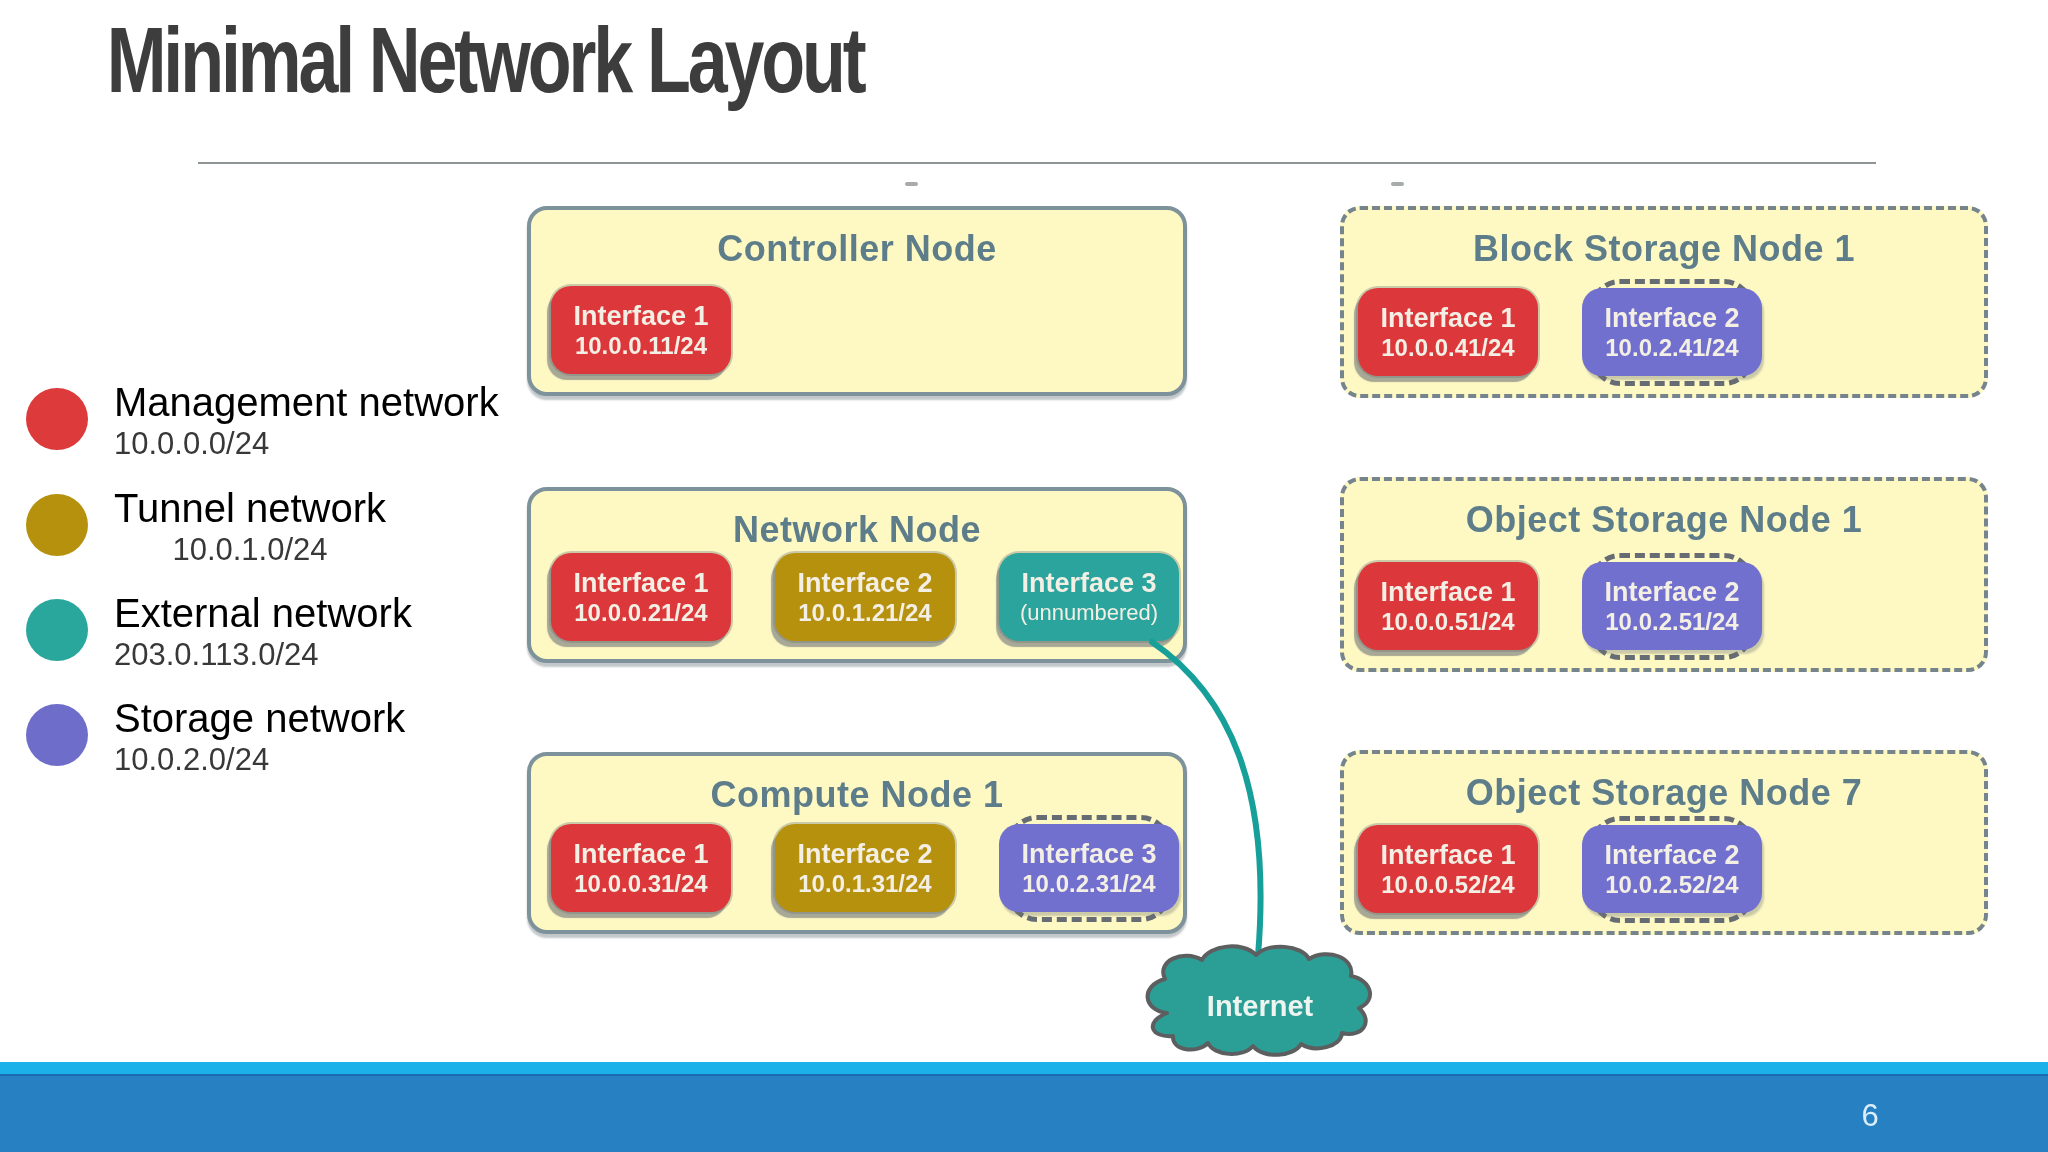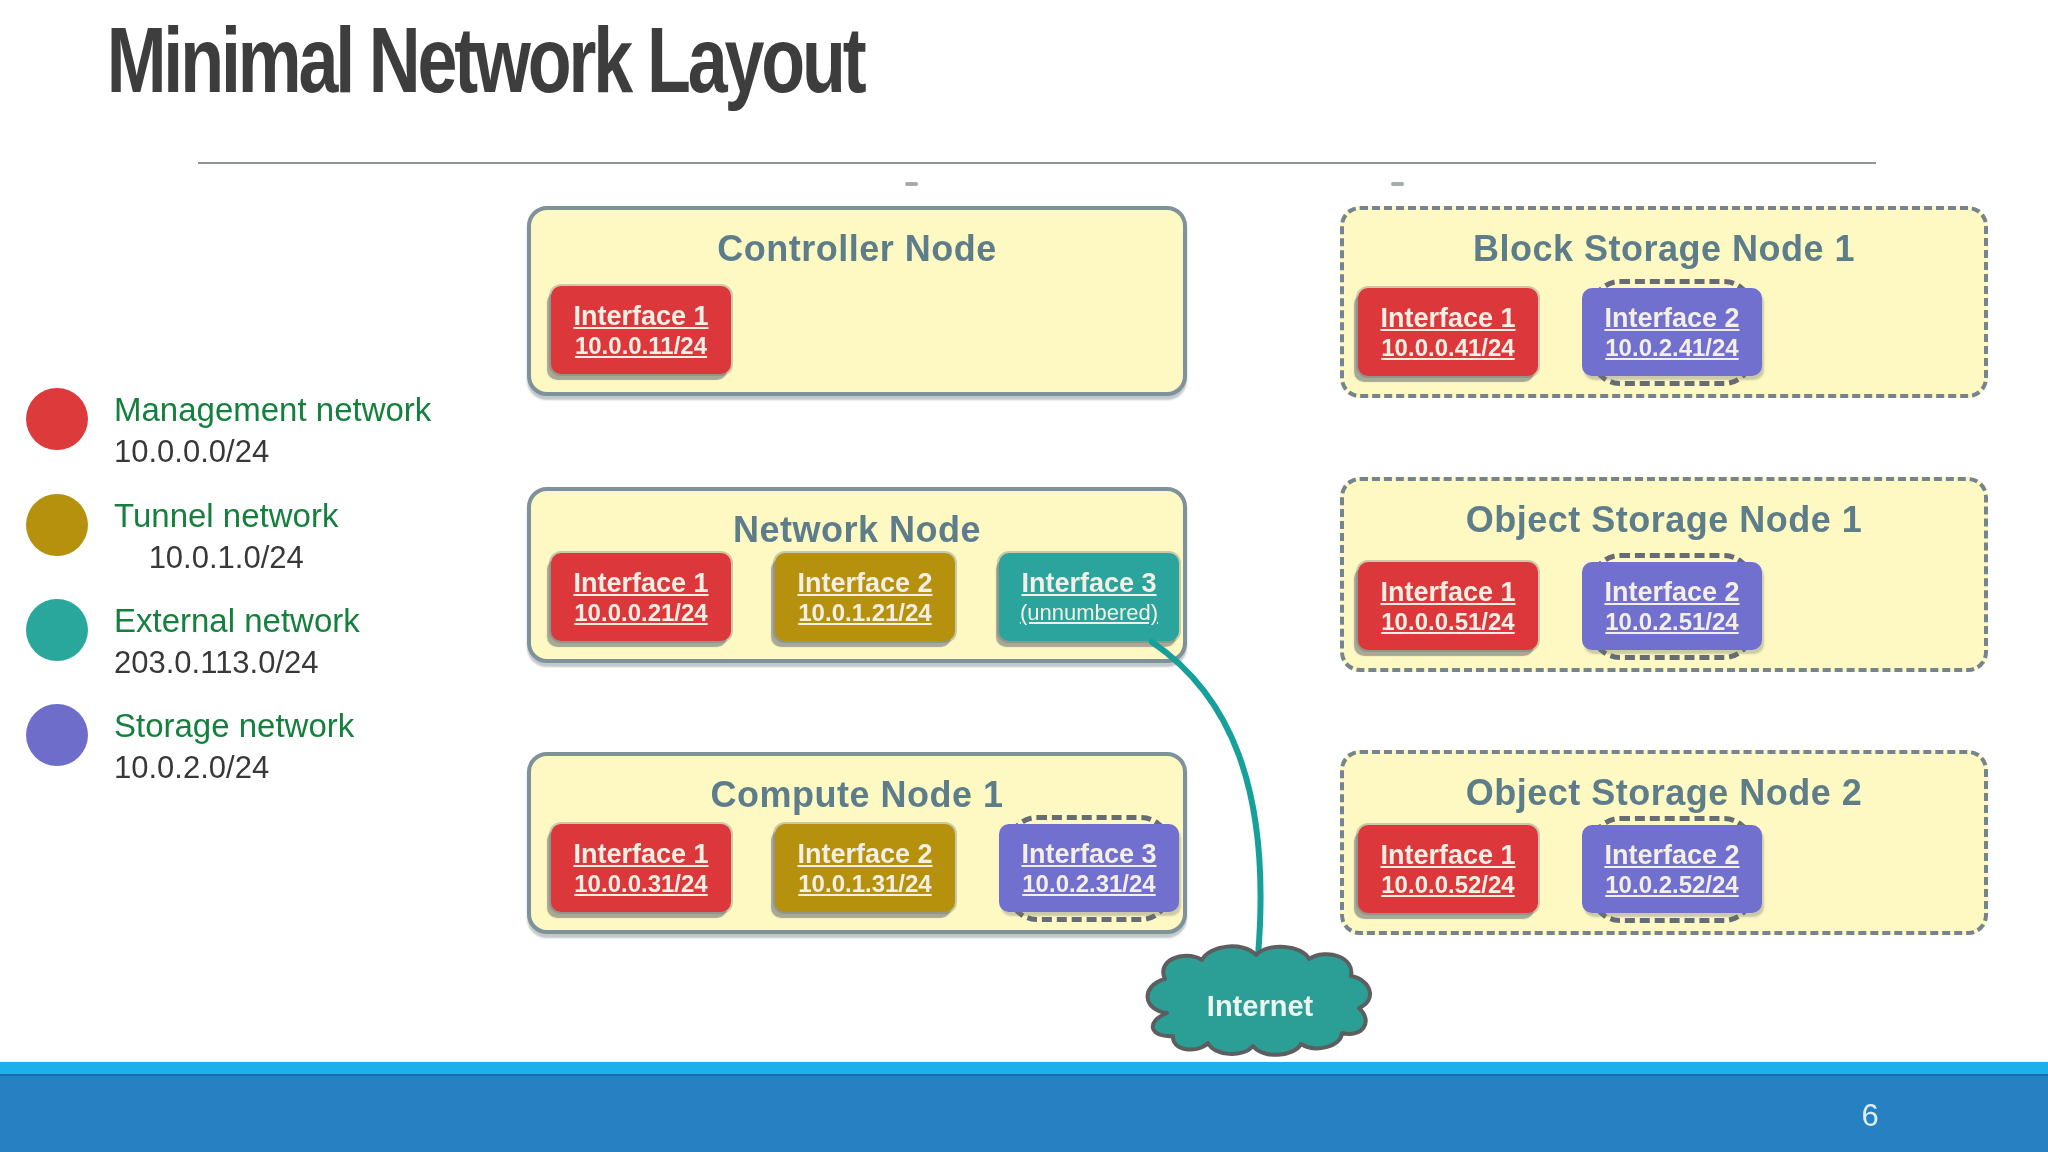--- a/index.html
+++ b/index.html
@@ -15,41 +15,41 @@
   .crop-dash.d1{left:905px;top:182px;}
   .crop-dash.d2{left:1391px;top:182px;}
 
   
   .legend-row{position:absolute;left:26px;display:flex;gap:26px;align-items:flex-start;}
   .legend-dot{width:62px;height:62px;border-radius:50%;flex:0 0 auto;margin-top:8px;}
   .dot-management{background:#dd3a3c;}
   .dot-tunnel{background:#b5910e;}
   .dot-external{background:#2aa79c;}
   .dot-storage{background:#6f6dca;}
-  .legend-name{font-size:33px;color:#15803d;line-height:44px;margin-top:8px;}
+  .legend-name{font-size:40px;color:#000000;line-height:44px;}
   .legend-subnet{font-size:31px;color:#383838;line-height:40px;}
   .lr1{top:380px;} .lr2{top:486px;text-align:center;} .lr3{top:591px;} .lr4{top:696px;}
 
   
   .node{position:absolute;background:#fef9c3;border:4px solid #7e929b;border-radius:20px;
         box-sizing:border-box;z-index:1;box-shadow:0 4px 2px rgba(120,130,135,0.45);}
   .node.dashed{border:4px dashed #75848d;box-shadow:none;}
   .node-title{width:100%;text-align:center;margin-top:18px;font-size:36px;font-weight:700;
               color:#5d7d8b;letter-spacing:0.5px;}
   .node-controller{left:527px;top:206px;width:660px;height:190px;}
   .node-network{left:527px;top:487px;width:660px;height:176px;}
   .node-compute{left:527px;top:752px;width:660px;height:182px;}
   .node-block1{left:1340px;top:206px;width:648px;height:192px;}
   .node-object1{left:1340px;top:477px;width:648px;height:195px;}
   .node-object2{left:1340px;top:750px;width:648px;height:185px;}
 
   
-  .badge{position:absolute;bottom:18px;width:180px;height:88px;border-radius:10px;
+  .badge{position:absolute;bottom:18px;width:180px;height:88px;border-radius:20px;
          display:flex;flex-direction:column;justify-content:center;align-items:center;
-         box-sizing:border-box;color:#f4efe4;text-align:center;text-decoration:underline;}
+         box-sizing:border-box;color:#f4efe4;text-align:center;}
   .badge .if-name{font-size:27px;font-weight:700;line-height:32px;}
   .badge .if-addr{font-size:24px;font-weight:700;line-height:28px;}
   .badge .if-addr.small{font-size:22px;font-weight:400;}
   .net-management{background:#dc383b;box-shadow:0 0 0 2px rgba(108,114,118,0.35),-4px 6px 1px rgba(108,114,118,0.6);}
   .net-tunnel{background:#b5910e;box-shadow:0 0 0 2px rgba(108,114,118,0.35),-4px 6px 1px rgba(108,114,118,0.6);}
   .net-external{background:#2aa49c;box-shadow:0 0 0 2px rgba(108,114,118,0.35),-3px 6px 1px rgba(108,114,118,0.6);}
   .net-storage{background:#7170ce;box-shadow:2px 4px 2px rgba(108,114,118,0.35);}
   .net-storage::before{content:"";position:absolute;left:8px;right:8px;top:-9px;bottom:-10px;
          border:5px dashed #666c73;border-radius:30px;z-index:-1;}
   .lcol .slot-a{left:20px;} .lcol .slot-b{left:244px;} .lcol .slot-c{left:468px;}
@@ -166,21 +166,21 @@
       <div class="if-name">Interface 1</div>
       <div class="if-addr">10.0.0.51/24</div>
     </div>
     <div class="badge net-storage slot-b">
       <div class="if-name">Interface 2</div>
       <div class="if-addr">10.0.2.51/24</div>
     </div>
   </div>
 
   <div class="node node-object2 rcol dashed">
-    <div class="node-title">Object Storage Node 2</div>
+    <div class="node-title">Object Storage Node 7</div>
     <div class="badge net-management slot-a">
       <div class="if-name">Interface 1</div>
       <div class="if-addr">10.0.0.52/24</div>
     </div>
     <div class="badge net-storage slot-b">
       <div class="if-name">Interface 2</div>
       <div class="if-addr">10.0.2.52/24</div>
     </div>
   </div>
 

